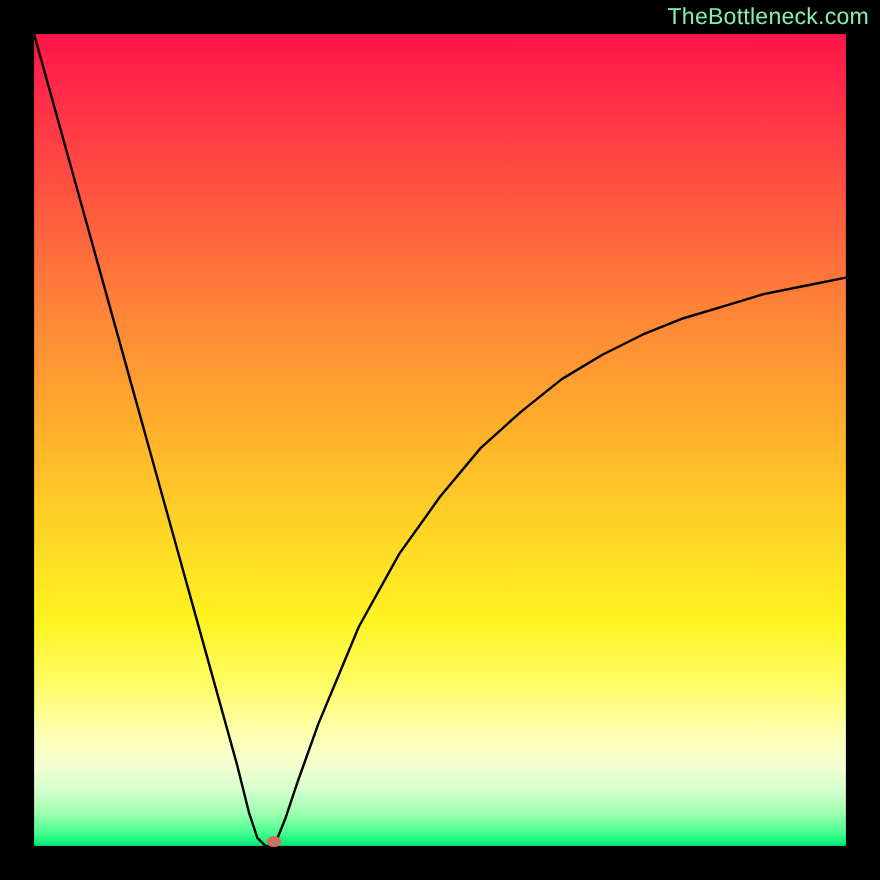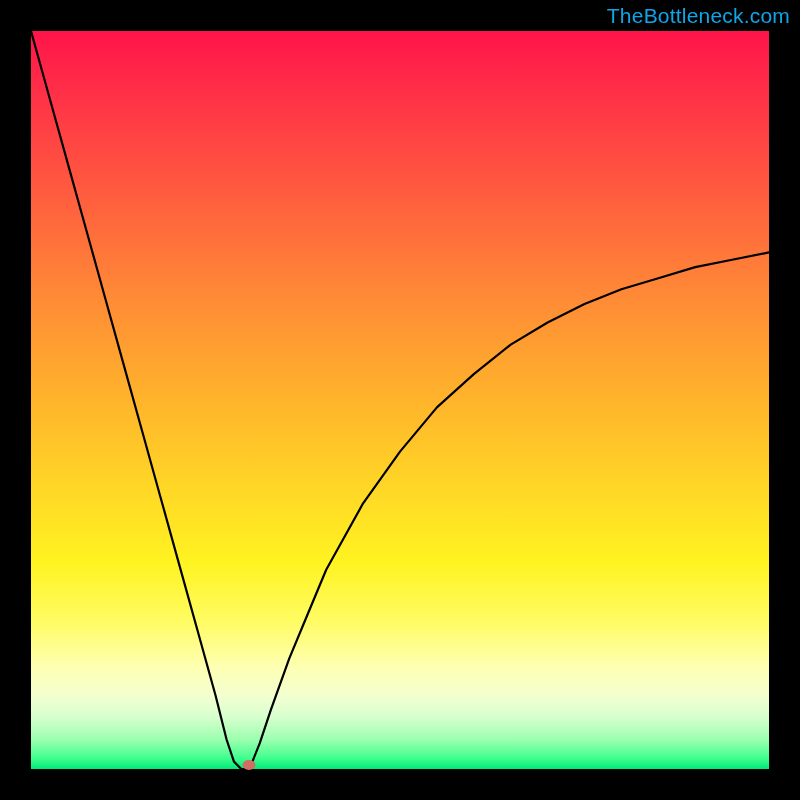--- a/index.html
+++ b/index.html
@@ -38,21 +38,21 @@
       #d6ffce 93%,
       #9cffaf 96%,
       #41ff8e 98.5%,
       #00e878 100%
     );
   }
   .watermark {
     position: absolute;
     top: 4px;
     right: 10px;
-    color: #0ea5e9;
+    color: #86efac;
     font-size: 21px;
     font-weight: 500;
     letter-spacing: 0.2px;
     user-select: none;
   }
   svg.curve {
     position: absolute;
     left: 0;
     top: 0;
     width: 738px;

